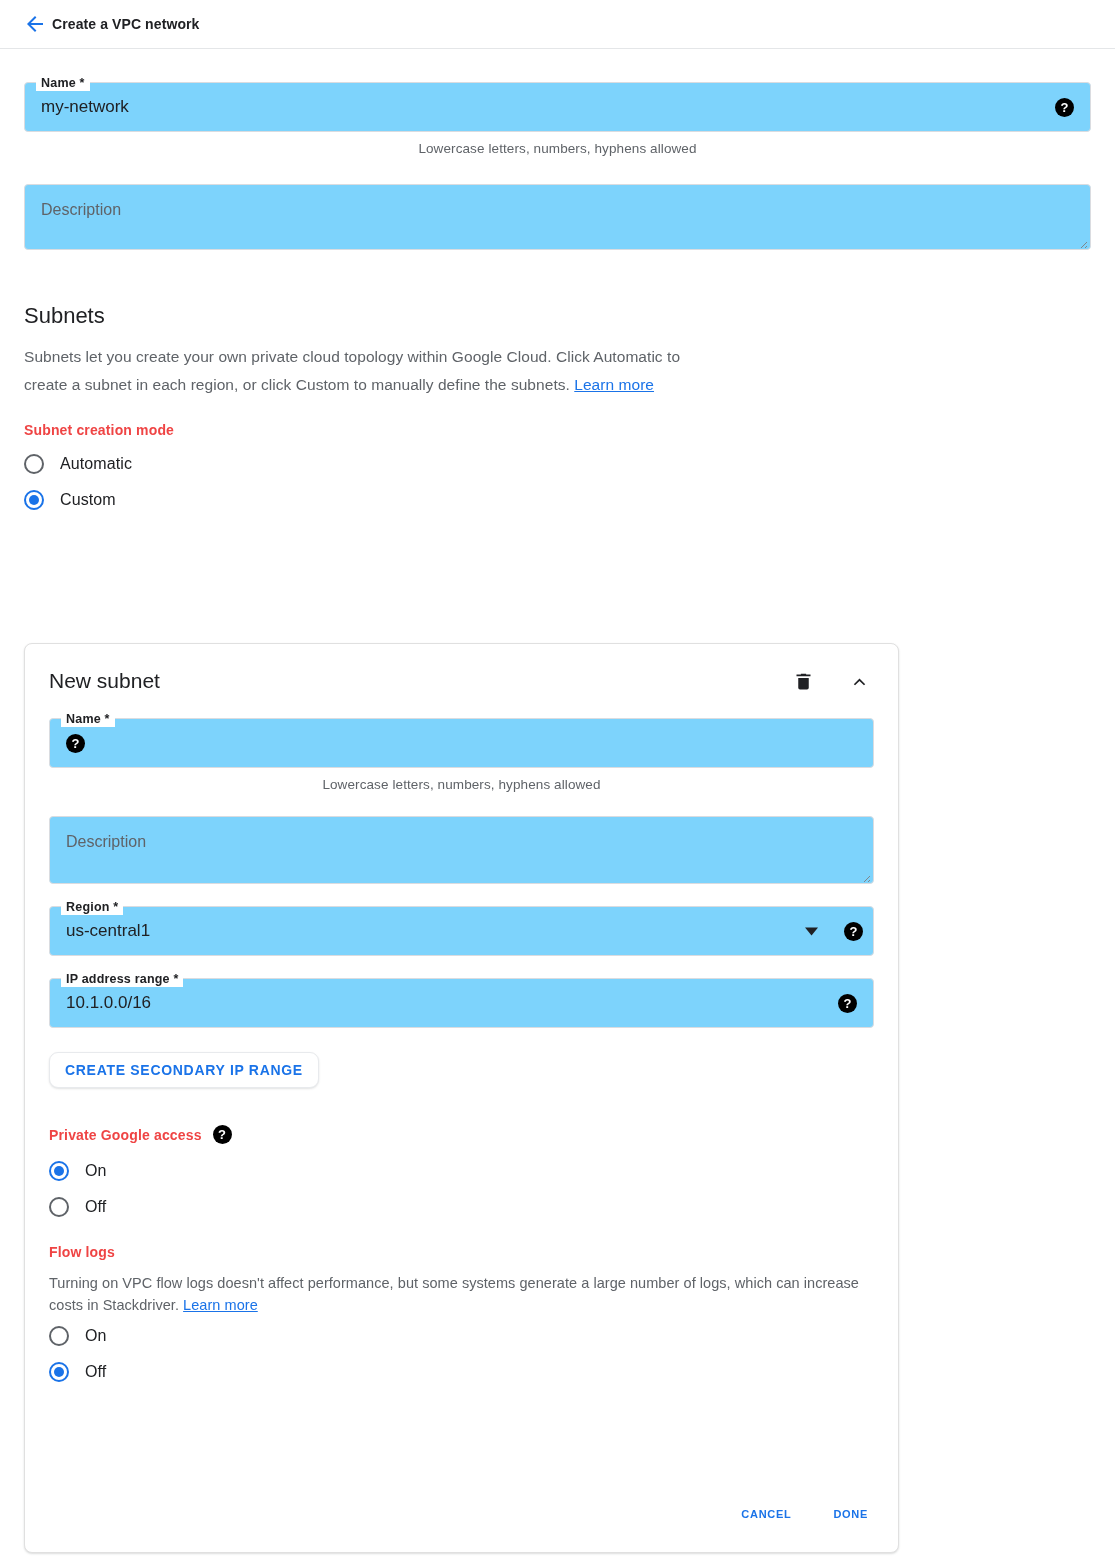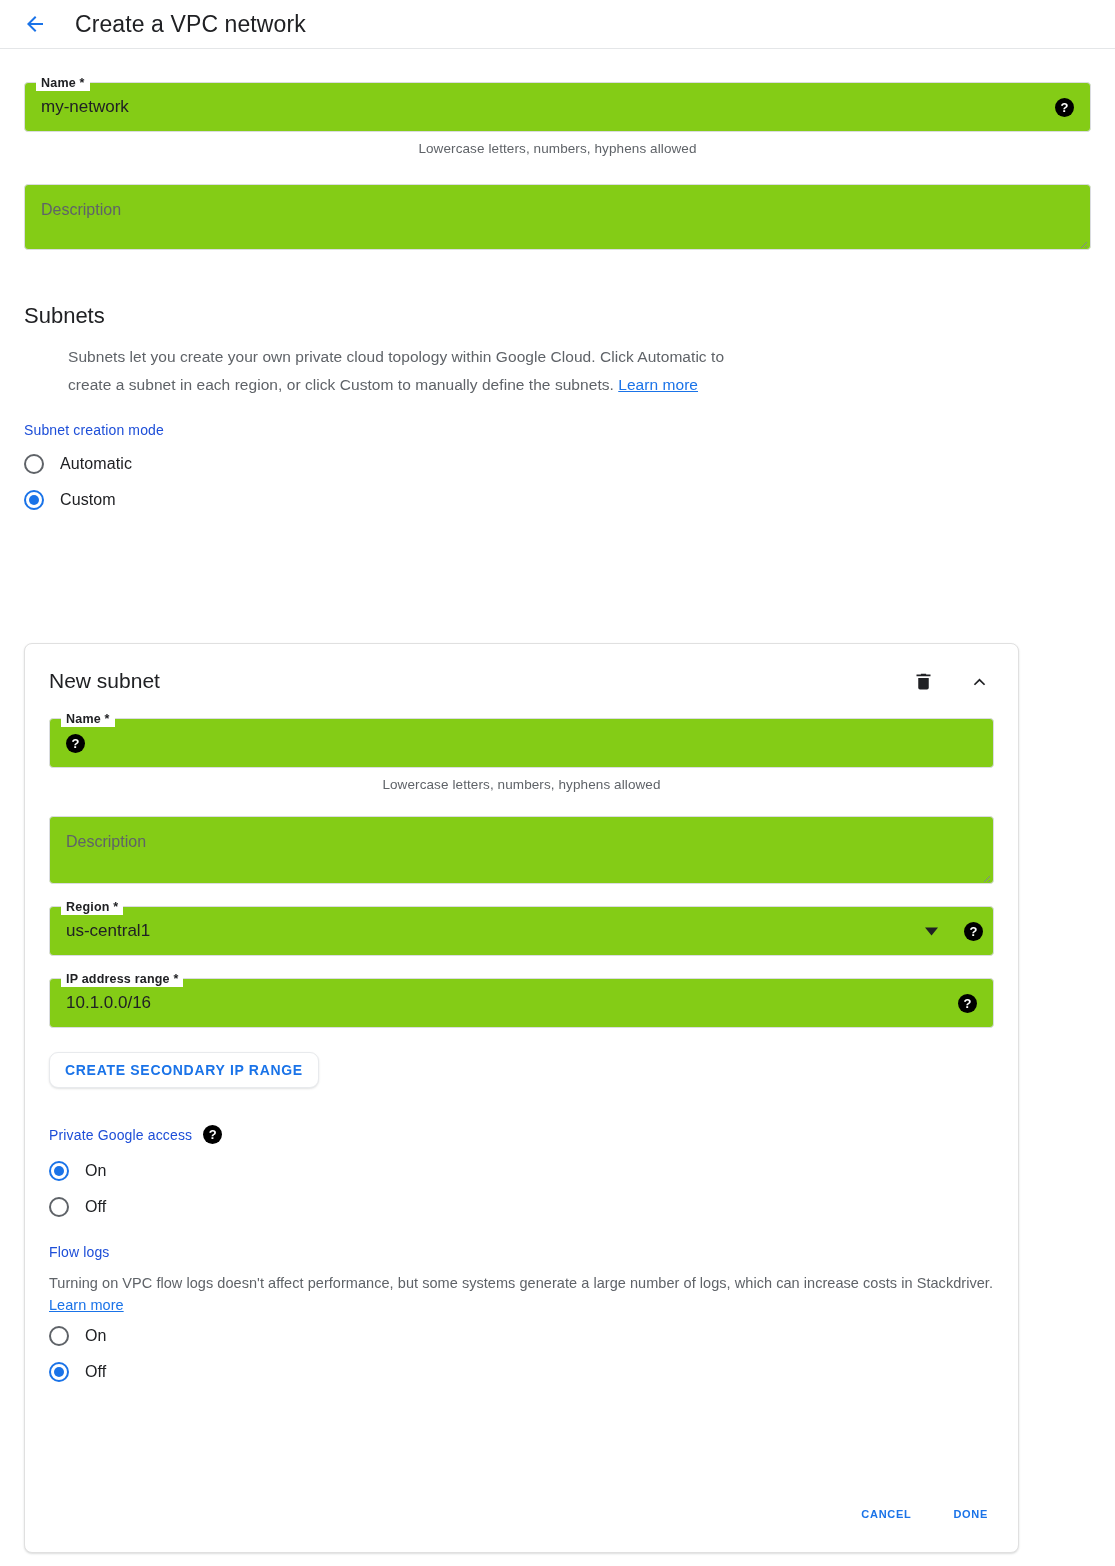--- a/index.html
+++ b/index.html
@@ -19,37 +19,36 @@
     border-bottom: 1px solid #e4e6e8;
     padding-left: 18px;
   }
   .back-arrow {
     width: 34px; height: 34px;
     display: flex; align-items: center; justify-content: center;
     cursor: pointer; flex: 0 0 auto;
   }
   .back-arrow svg { display: block; }
   .page-title {
-    font-size: 23px;
-    font-weight: 400;
-    color: #202124;
-    margin-left: 23px;
+    font-size: 14px;
+    font-weight: 700;
+    color: #202124;
     letter-spacing: .1px;
     white-space: nowrap;
   }
 
   
   .content { padding: 0 24px; }
 
   
   .mdc-field {
     position: relative;
     border: 1px solid #dadce0;
     border-radius: 4px;
-    background: #84cc16;
+    background: #7dd3fc;
     height: 50px;
     display: flex;
     align-items: center;
     padding: 8px 16px;
   }
   .mdc-field.tall { height: 68px; align-items: flex-start; padding-top: 14px; }
   .mdc-field .notch-label {
     position: absolute;
     top: -8px;
     left: 11px;
@@ -116,31 +115,30 @@
     font-weight: 400;
     color: #202124;
     letter-spacing: 0;
   }
   .section-desc {
     font-size: 15.5px;
     color: #5f6368;
     line-height: 28px;
     max-width: 672px;
     letter-spacing: .05px;
-    margin-left: 44px;
   }
   a.link {
     color: #1a73e8;
     text-decoration: underline;
     cursor: pointer;
   }
   .label-bold {
     font-size: 14px;
-    font-weight: 400;
-    color: #1d4ed8;
+    font-weight: 700;
+    color: #ef4444;
     letter-spacing: .15px;
   }
 
   
   .radio-row {
     display: flex;
     align-items: center;
     cursor: pointer;
   }
   .radio {
@@ -165,21 +163,21 @@
     color: #202124;
     margin-left: 16px;
     letter-spacing: .1px;
   }
 
   
   .subnet-card {
     position: absolute;
     left: 24px;
     top: 643px;
-    width: 995px;
+    width: 875px;
     height: 910px;
     border: 1px solid #e0e0e0;
     border-radius: 8px;
     background: #fff;
     box-shadow: 0 1px 2px rgba(60,64,67,.18);
   }
   .card-head {
     display: flex;
     align-items: center;
     padding: 22px 24px 0 24px;

